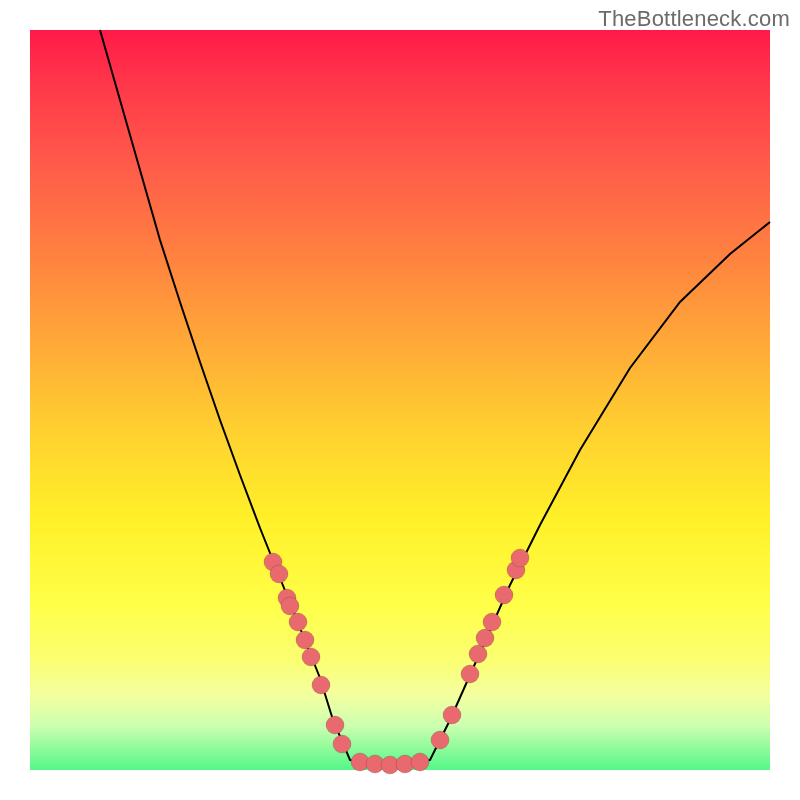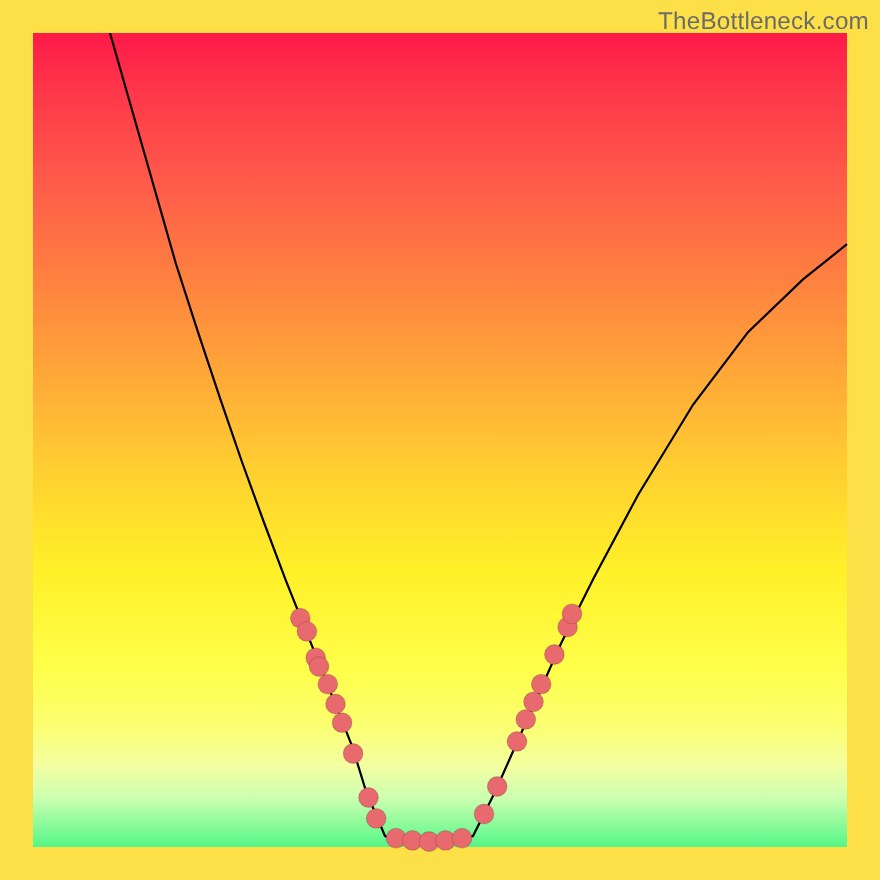--- a/index.html
+++ b/index.html
@@ -8,21 +8,21 @@
     width: 800px;
     height: 800px;
     overflow: hidden;
     background: #000;
     font-family: Arial, Helvetica, sans-serif;
   }
   .frame {
     position: absolute;
     left: 0; top: 0;
     width: 800px; height: 800px;
-    background: #fde047;
+    background: #ffffff;
   }
   .plot {
     position: absolute;
     left: 30px;
     top: 30px;
     width: 740px;
     height: 740px;
     background: linear-gradient(to bottom,
       #ff1a48 0%,
       #ff3a4a 8%,

